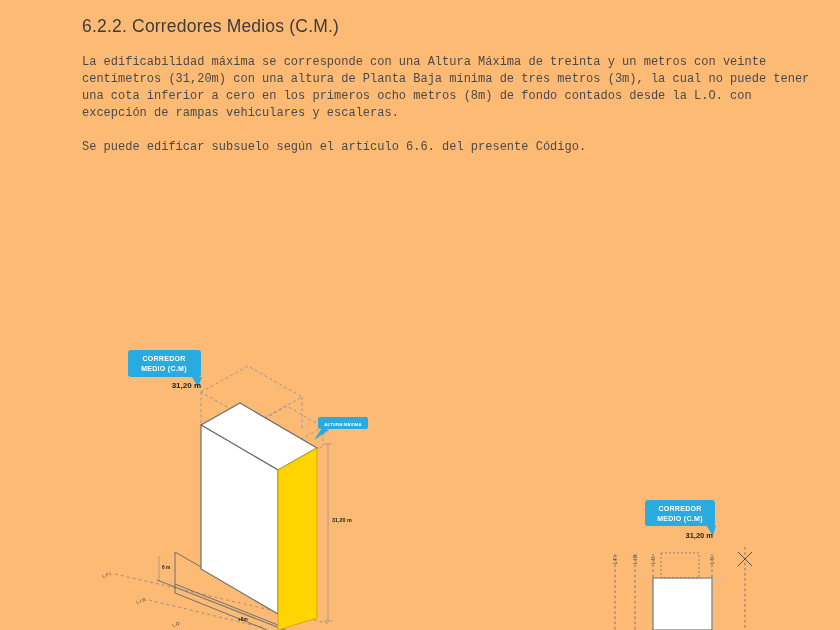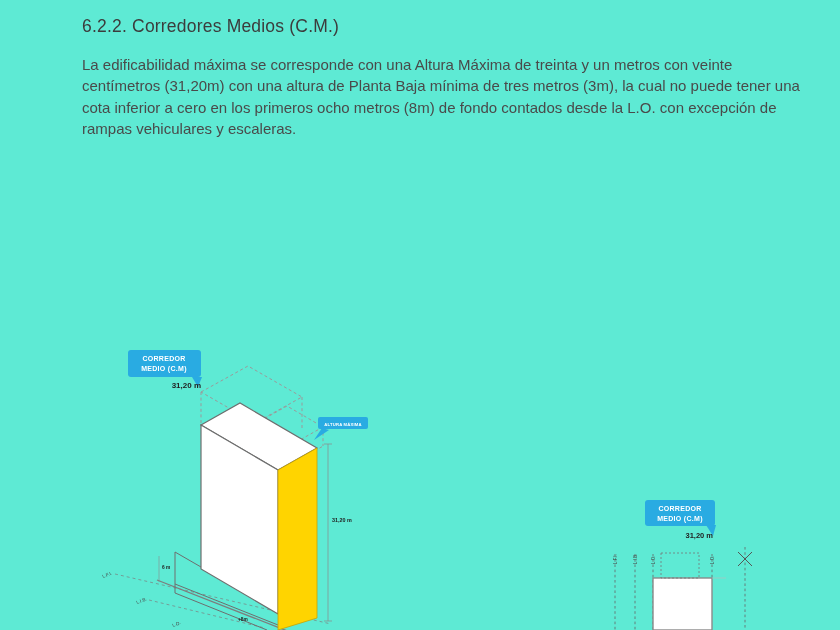--- a/index.html
+++ b/index.html
@@ -1,37 +1,38 @@
 <!DOCTYPE html>
 <html><head>
 <meta charset="utf-8">
 <style>
   html,body{margin:0;padding:0;background:#ffffff;}
   body{width:840px;height:630px;overflow:hidden;font-family:"Liberation Sans",sans-serif;}
-  .page{position:relative;width:840px;height:630px;background:#5eead4;}
+  .page{position:relative;width:840px;height:630px;background:#fdba74;}
   .content{position:absolute;left:82px;top:12px;width:730px;}
   .doc-title{font-size:17.5px;font-weight:400;color:#3c3c3c;margin:4px 0 17px 0;letter-spacing:.2px;}
-  .doc-p{font-size:15px;color:#4a4a4a;line-height:1.43;margin:16px 0 13px 0;}
+  .doc-p{font-size:12px;color:#4a4a4a;line-height:1.43;margin:16px 0 13px 0;font-family:Liberation Mono, monospace;}
   .fig{position:absolute;}
   .fig-iso{left:95px;top:340px;width:300px;height:290px;}
   .fig-sec{left:592px;top:492px;width:216px;height:138px;}
   svg{display:block;}
   svg text{font-family:"Liberation Sans",sans-serif;}
   .badge-txt{fill:#ffffff;font-weight:bold;}
   .dim-txt{fill:#222222;font-weight:bold;}
   .lbl-txt{fill:#444444;}
 </style>
 </head>
 <body>
 
 <div class="page">
 
   <div class="content">
     <h1 class="doc-title">6.2.2. Corredores Medios (C.M.)</h1>
     <p class="doc-p">La edificabilidad máxima se corresponde con una Altura Máxima de treinta y un metros con veinte centímetros (31,20m) con una altura de Planta Baja mínima de tres metros (3m), la cual no puede tener una cota inferior a cero en los primeros ocho metros (8m) de fondo contados desde la L.O. con excepción de rampas vehiculares y escaleras.</p>
+    <p class="doc-p">Se puede edificar subsuelo según el artículo 6.6. del presente Código.</p>
   </div>
 
   <div class="fig fig-iso">
     <svg width="300" height="290" viewBox="0 0 300 290">
 
       <g fill="none" stroke="#9a9a9a" stroke-width="1" stroke-dasharray="3,2.6">
         <path d="M106,52 L153,26 L207,57 L160,83 Z"></path>
         <path d="M106,52 L106,85"></path>
         <path d="M207,57 L207,88"></path>
         <path d="M160,83 L160,112"></path>

